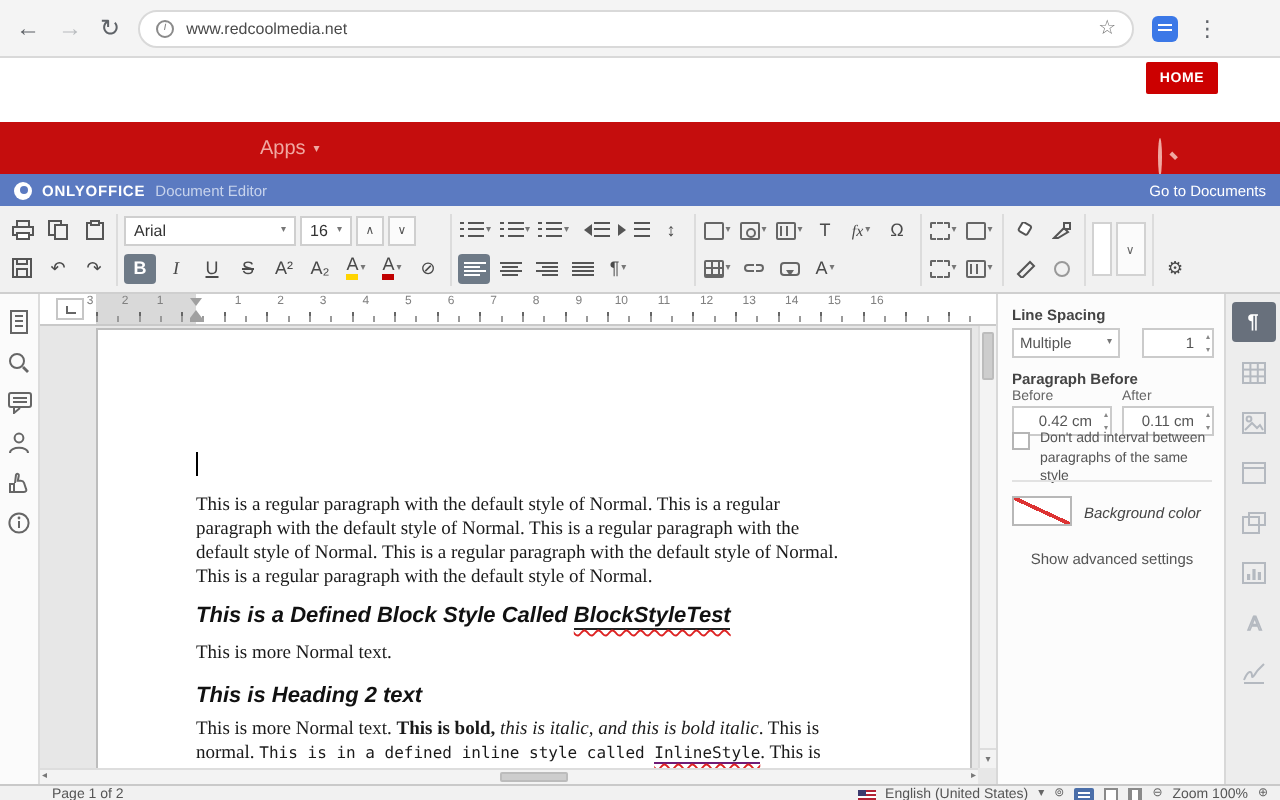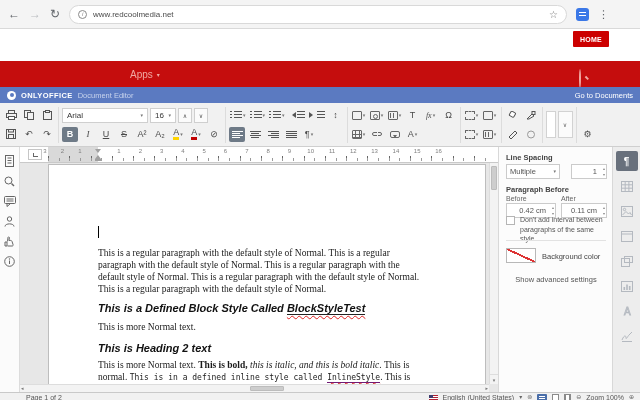--- a/index.html
+++ b/index.html
@@ -193,21 +193,21 @@
   .spin-arrows { position:absolute; right:1px; top:1px; display:flex; flex-direction:column;
     font-size:4px; color:#888; line-height:5.5px; }
   #dont-add-check { position:absolute; left:7px; top:69px; width:9px; height:9px;
     background:#fff; border:1px solid #b5b5b5; }
   #dont-add-label { position:absolute; left:21px; top:68px; width:88px; font-size:7px;
     line-height:9.5px; color:#555; }
   #panel-divider { position:absolute; left:7px; top:93px; width:100px; height:1px; background:#e2e2e2; }
   #bg-swatch { position:absolute; left:7px; top:101px; width:30px; height:15px; background:#fff;
     border:1px solid #b8b8b8;
     background-image:linear-gradient(to top right, transparent 46%, #d33 46%, #d33 54%, transparent 54%); }
-  #bg-label { position:absolute; left:43px; top:105px; color:#444; }
+  #bg-label { position:absolute; left:43px; top:105px; color:#444;font-style:italic; }
   #advanced-link { position:absolute; left:0; top:128px; width:114px; text-align:center; color:#555; }
 
   
   #right-strip { top:147px; left:612px; width:28px; height:245px; background:#ededed;
     border-left:1px solid #d8d8d8; display:flex; flex-direction:column; align-items:center;
     padding-top:4px; gap:5px; }
   .rtile { width:22px; height:20px; border-radius:2px; display:flex; align-items:center;
     justify-content:center; }
   .rtile.active { background:#68707c; color:#fff; font-size:10px; font-weight:bold; }
   .rtile svg { display:block; }

